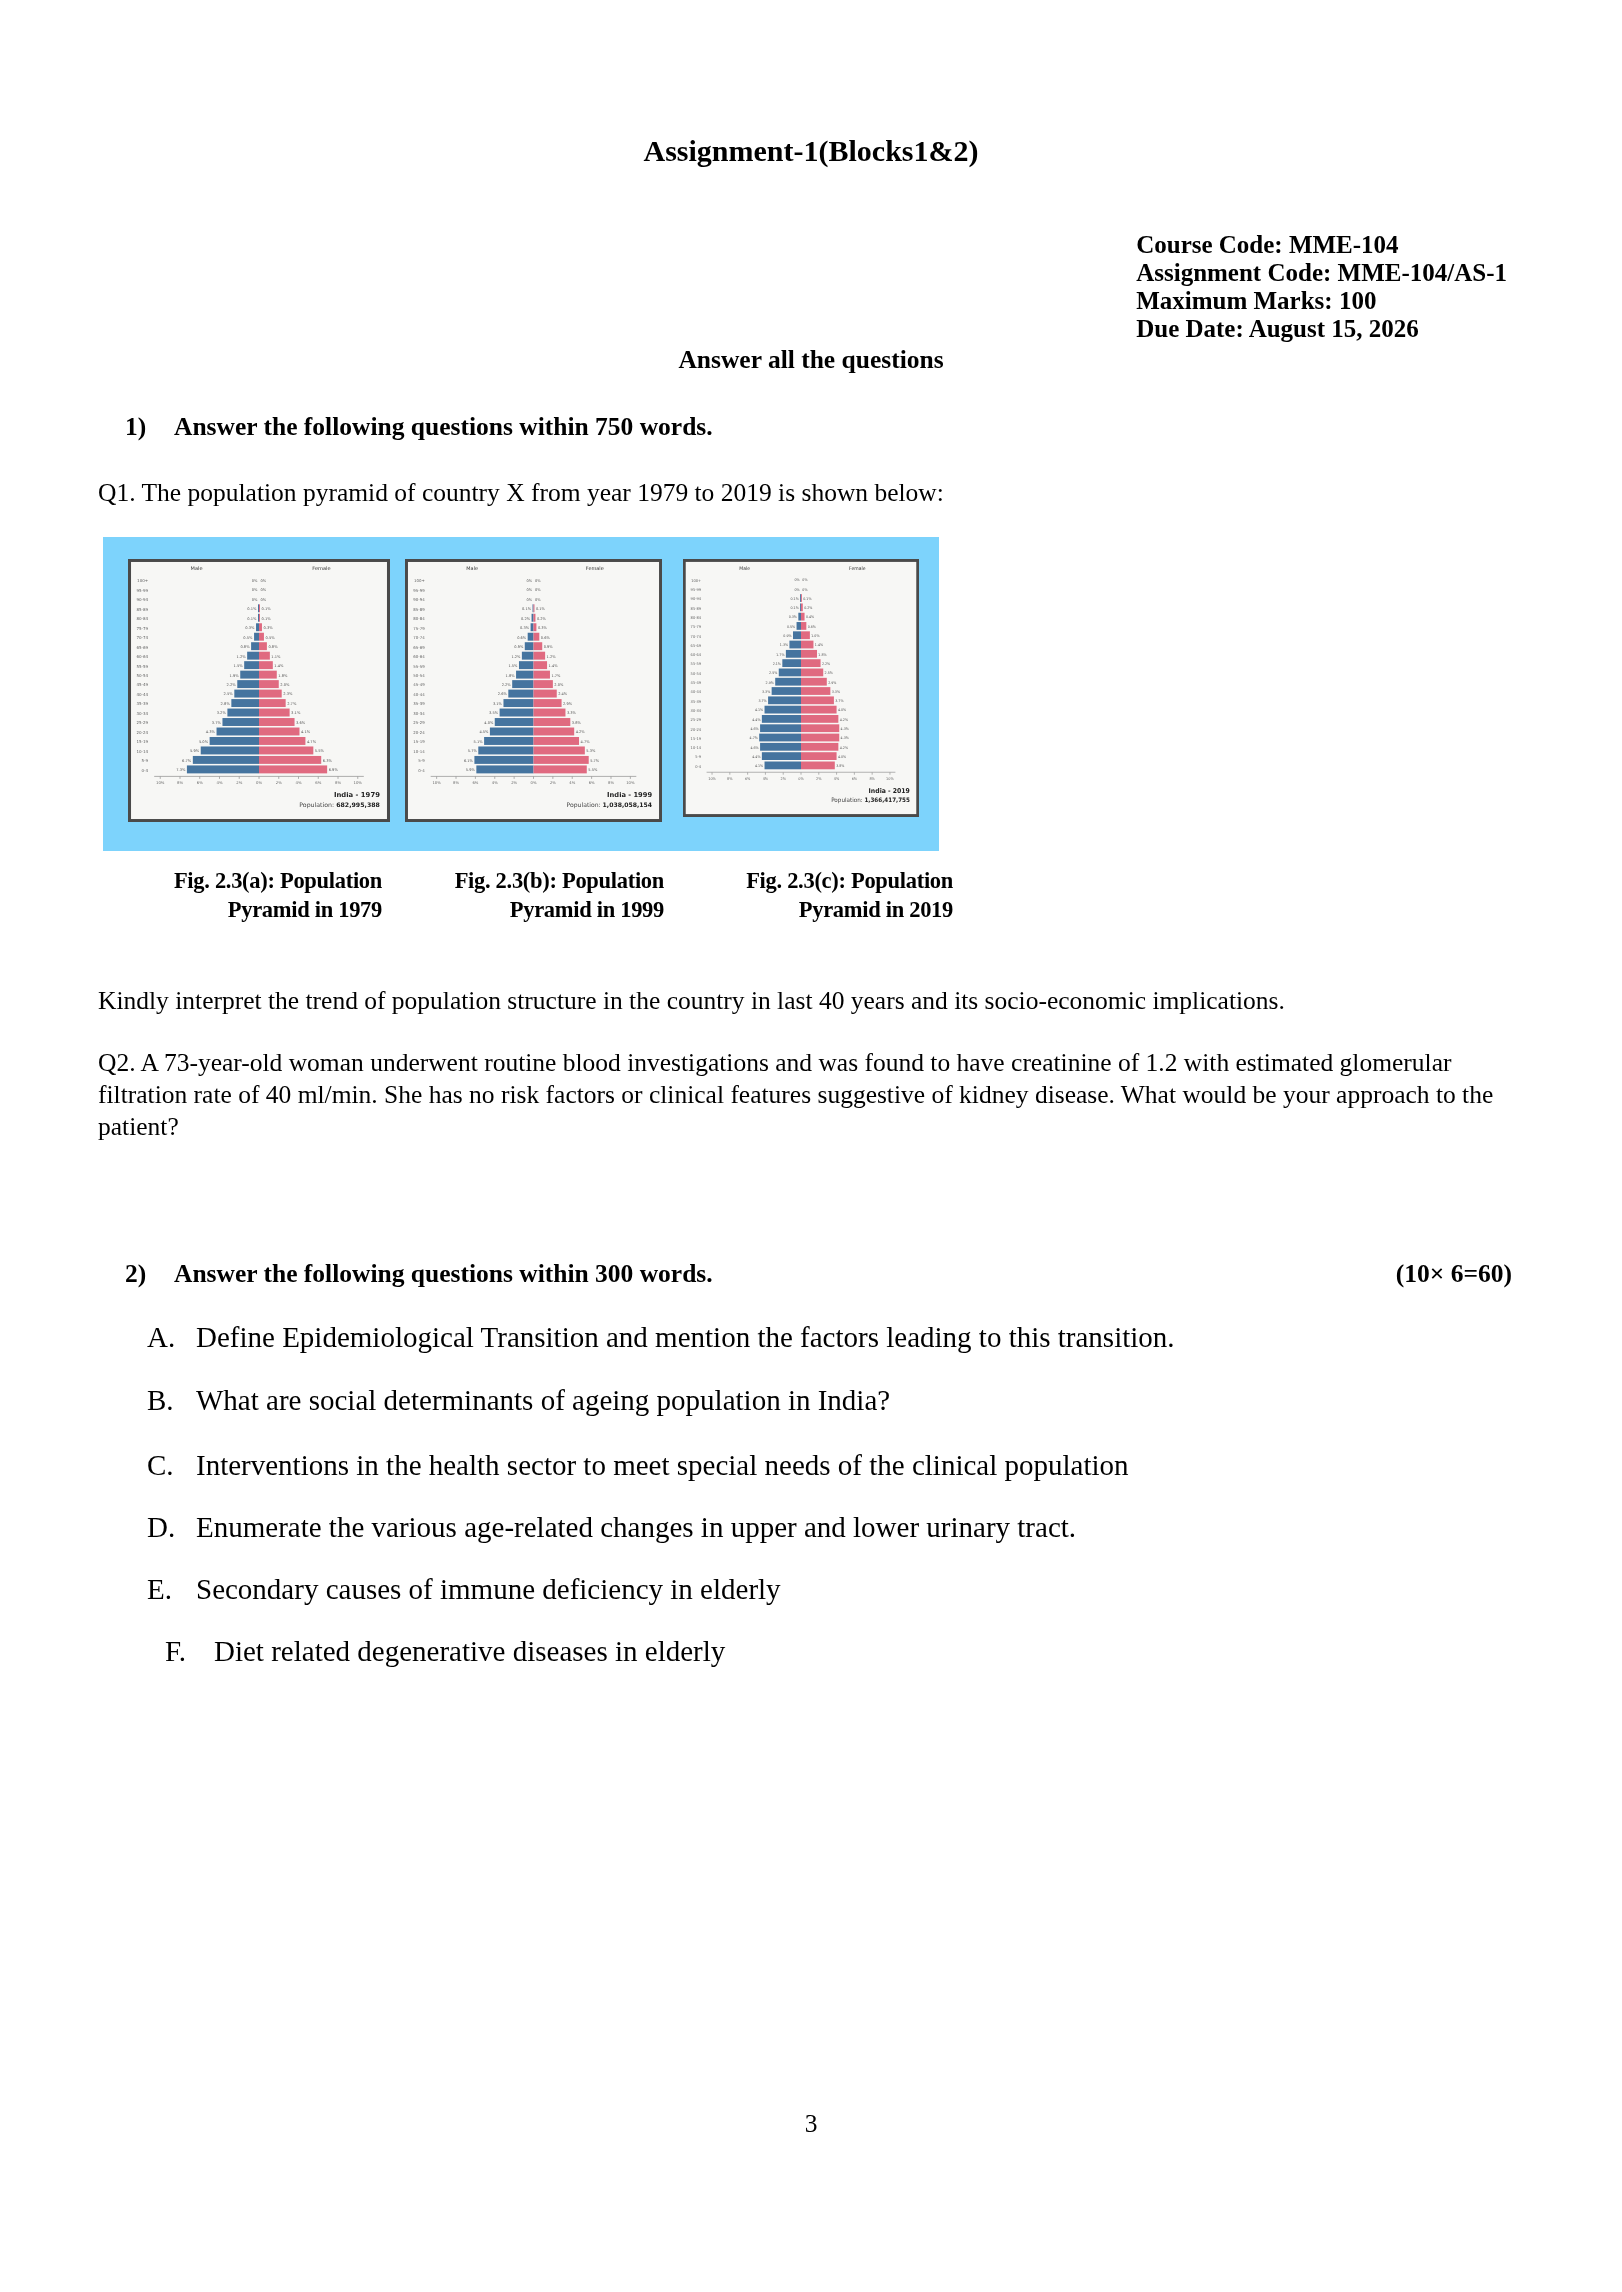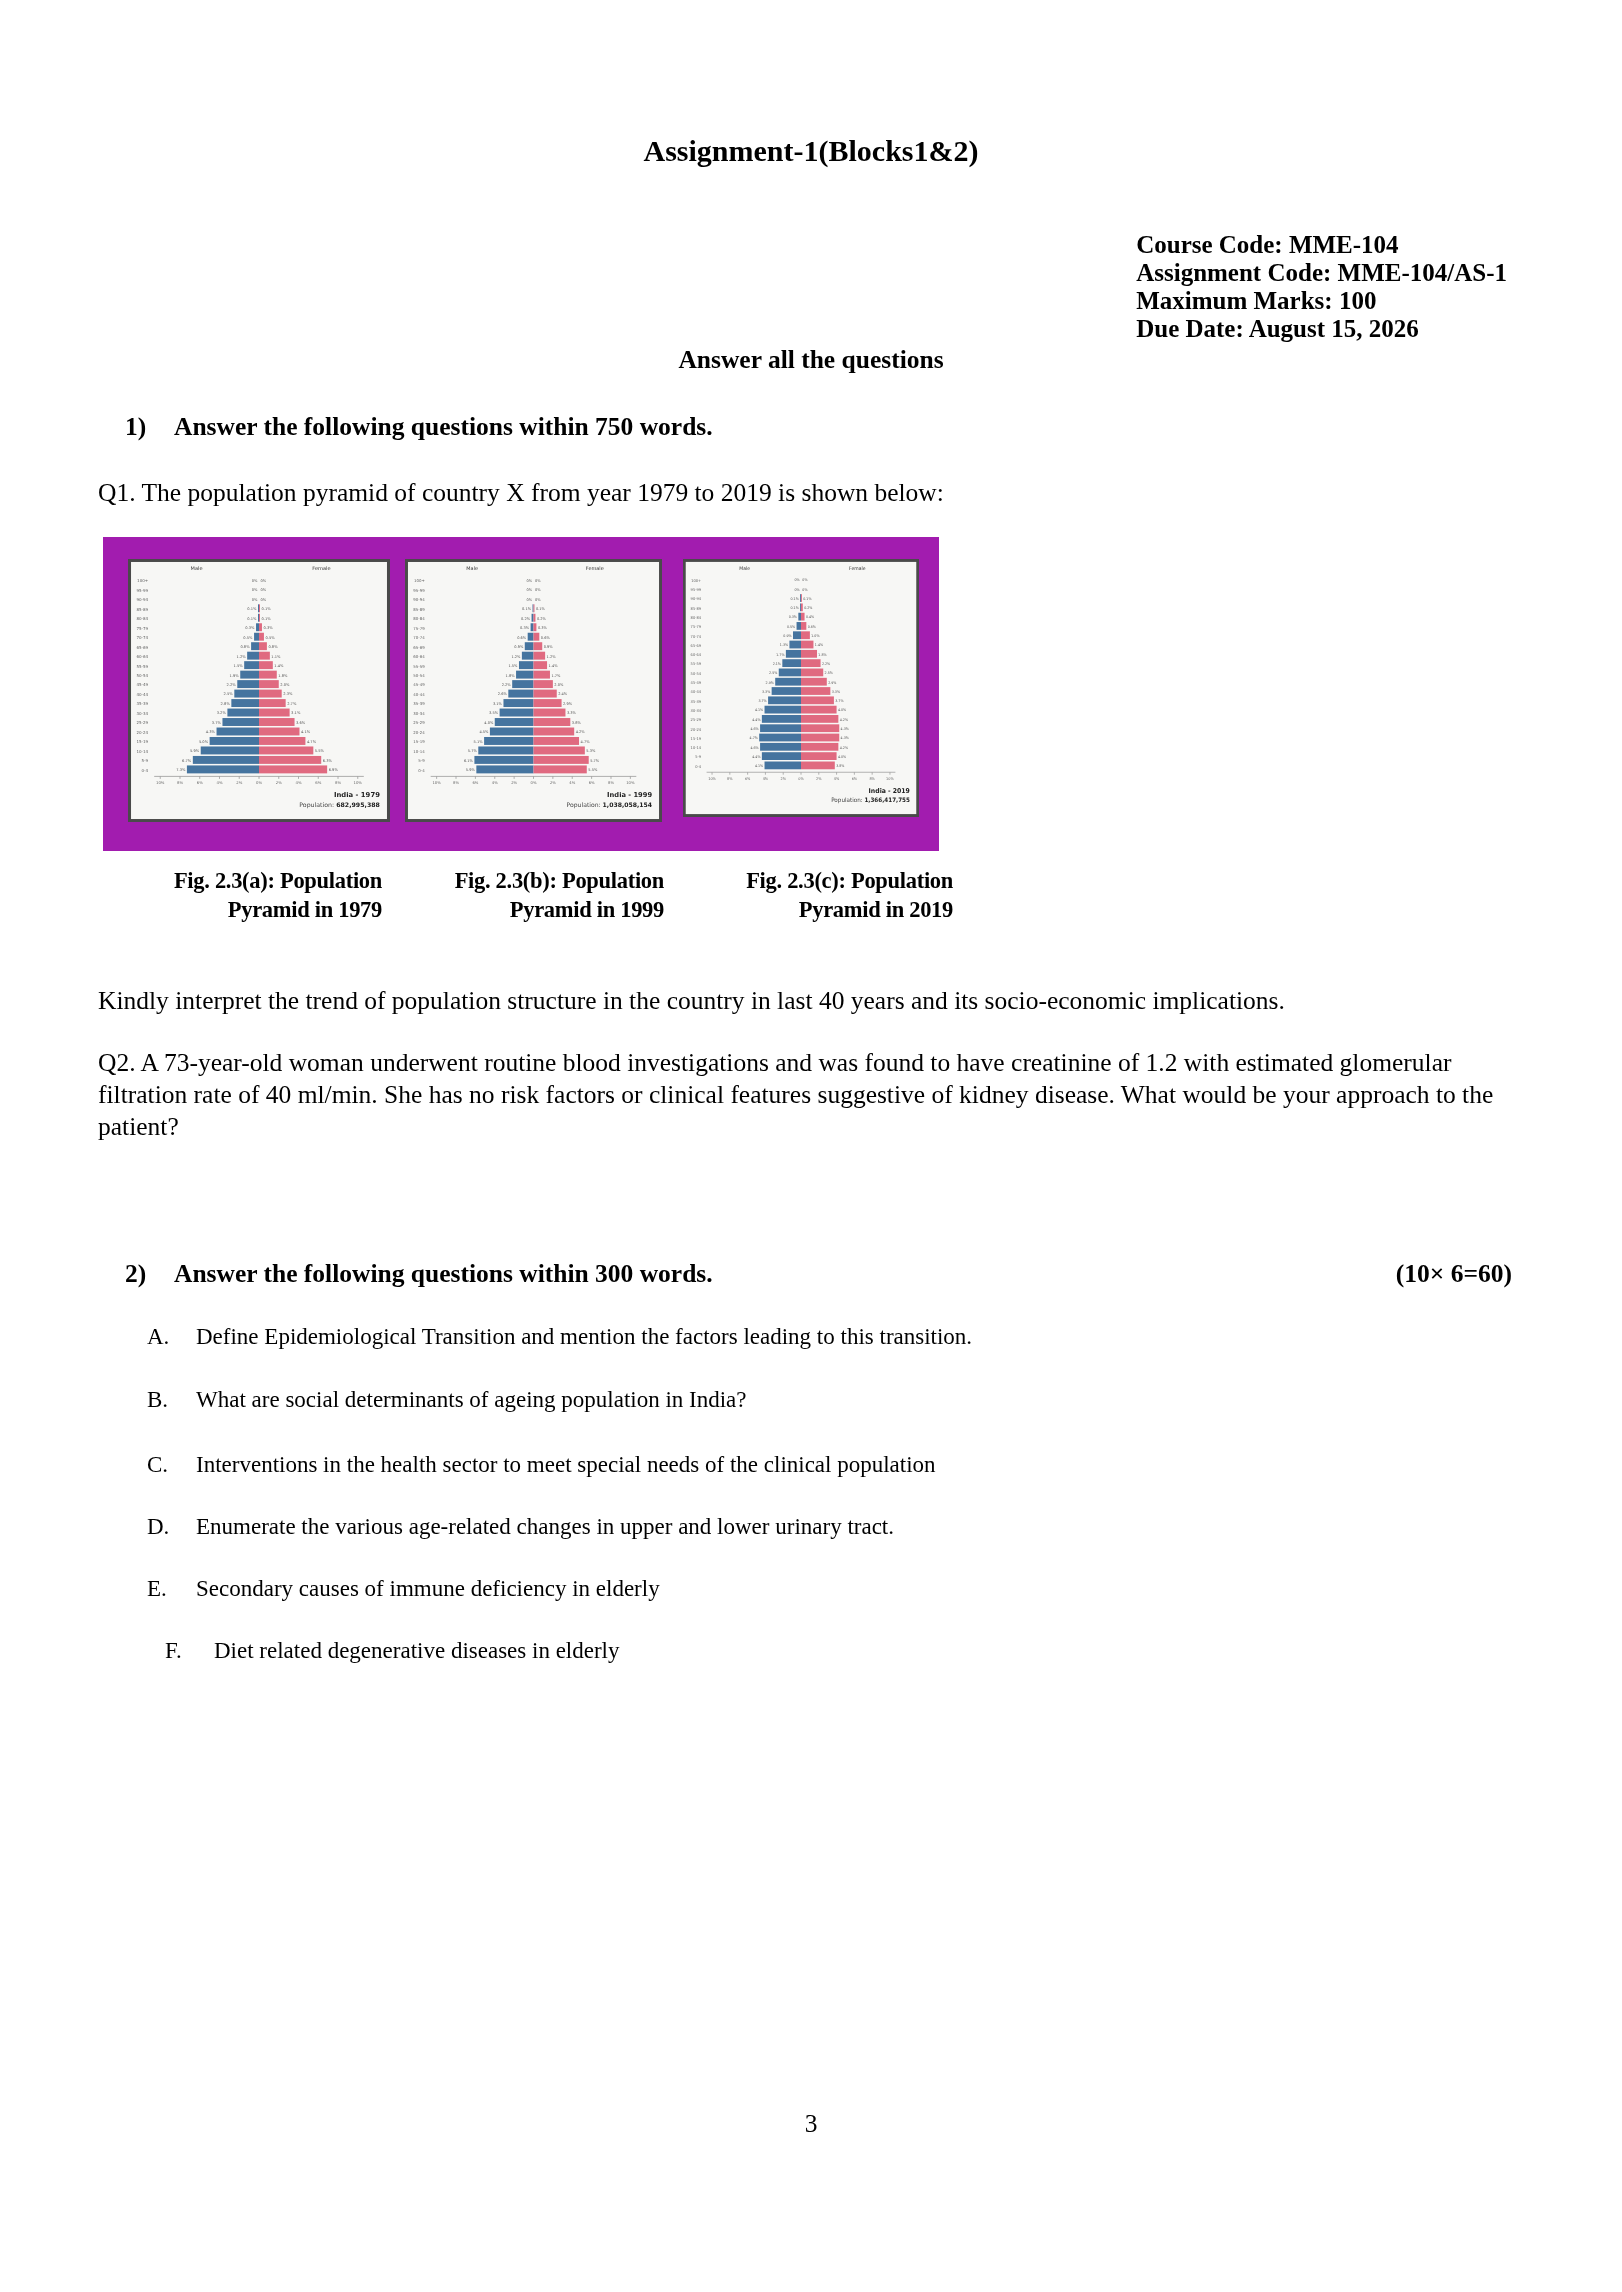--- a/index.html
+++ b/index.html
@@ -29,34 +29,34 @@
     display:flex; font-size:25.5px; font-weight:bold;
   }
   .section-head .num{width:49px; flex:0 0 auto;}
   .section-head .marks{margin-left:auto; font-weight:bold;}
   .para{
     position:absolute; left:98px; width:1443px;
     font-size:25.5px; line-height:32px; text-align:left;
   }
   .figure-area{
     position:absolute; left:103px; top:537px; width:836px; height:314px;
-    background:#a21caf;
+    background:#7dd3fc;
   }
   .pyr-box{
     position:absolute; top:21.6px;
   }
   .pyr-box svg{display:block;}
   .fig-caption{
     position:absolute; top:866px; width:294px;
     text-align:right; font-size:22.5px; font-weight:bold; line-height:29px;
     letter-spacing:-0.3px;
   }
   .list-item{
     position:absolute; left:147px; width:1353px;
-    font-size:23px; line-height:32px;
+    font-size:29px; line-height:32px;
   }
   .list-item .ltr{display:inline-block; width:49px;}
   .page-number{
     position:absolute; top:2109px; left:0; width:100%;
     text-align:center; font-size:25.5px;
   }
 </style>
 </head>
 <body>
 

